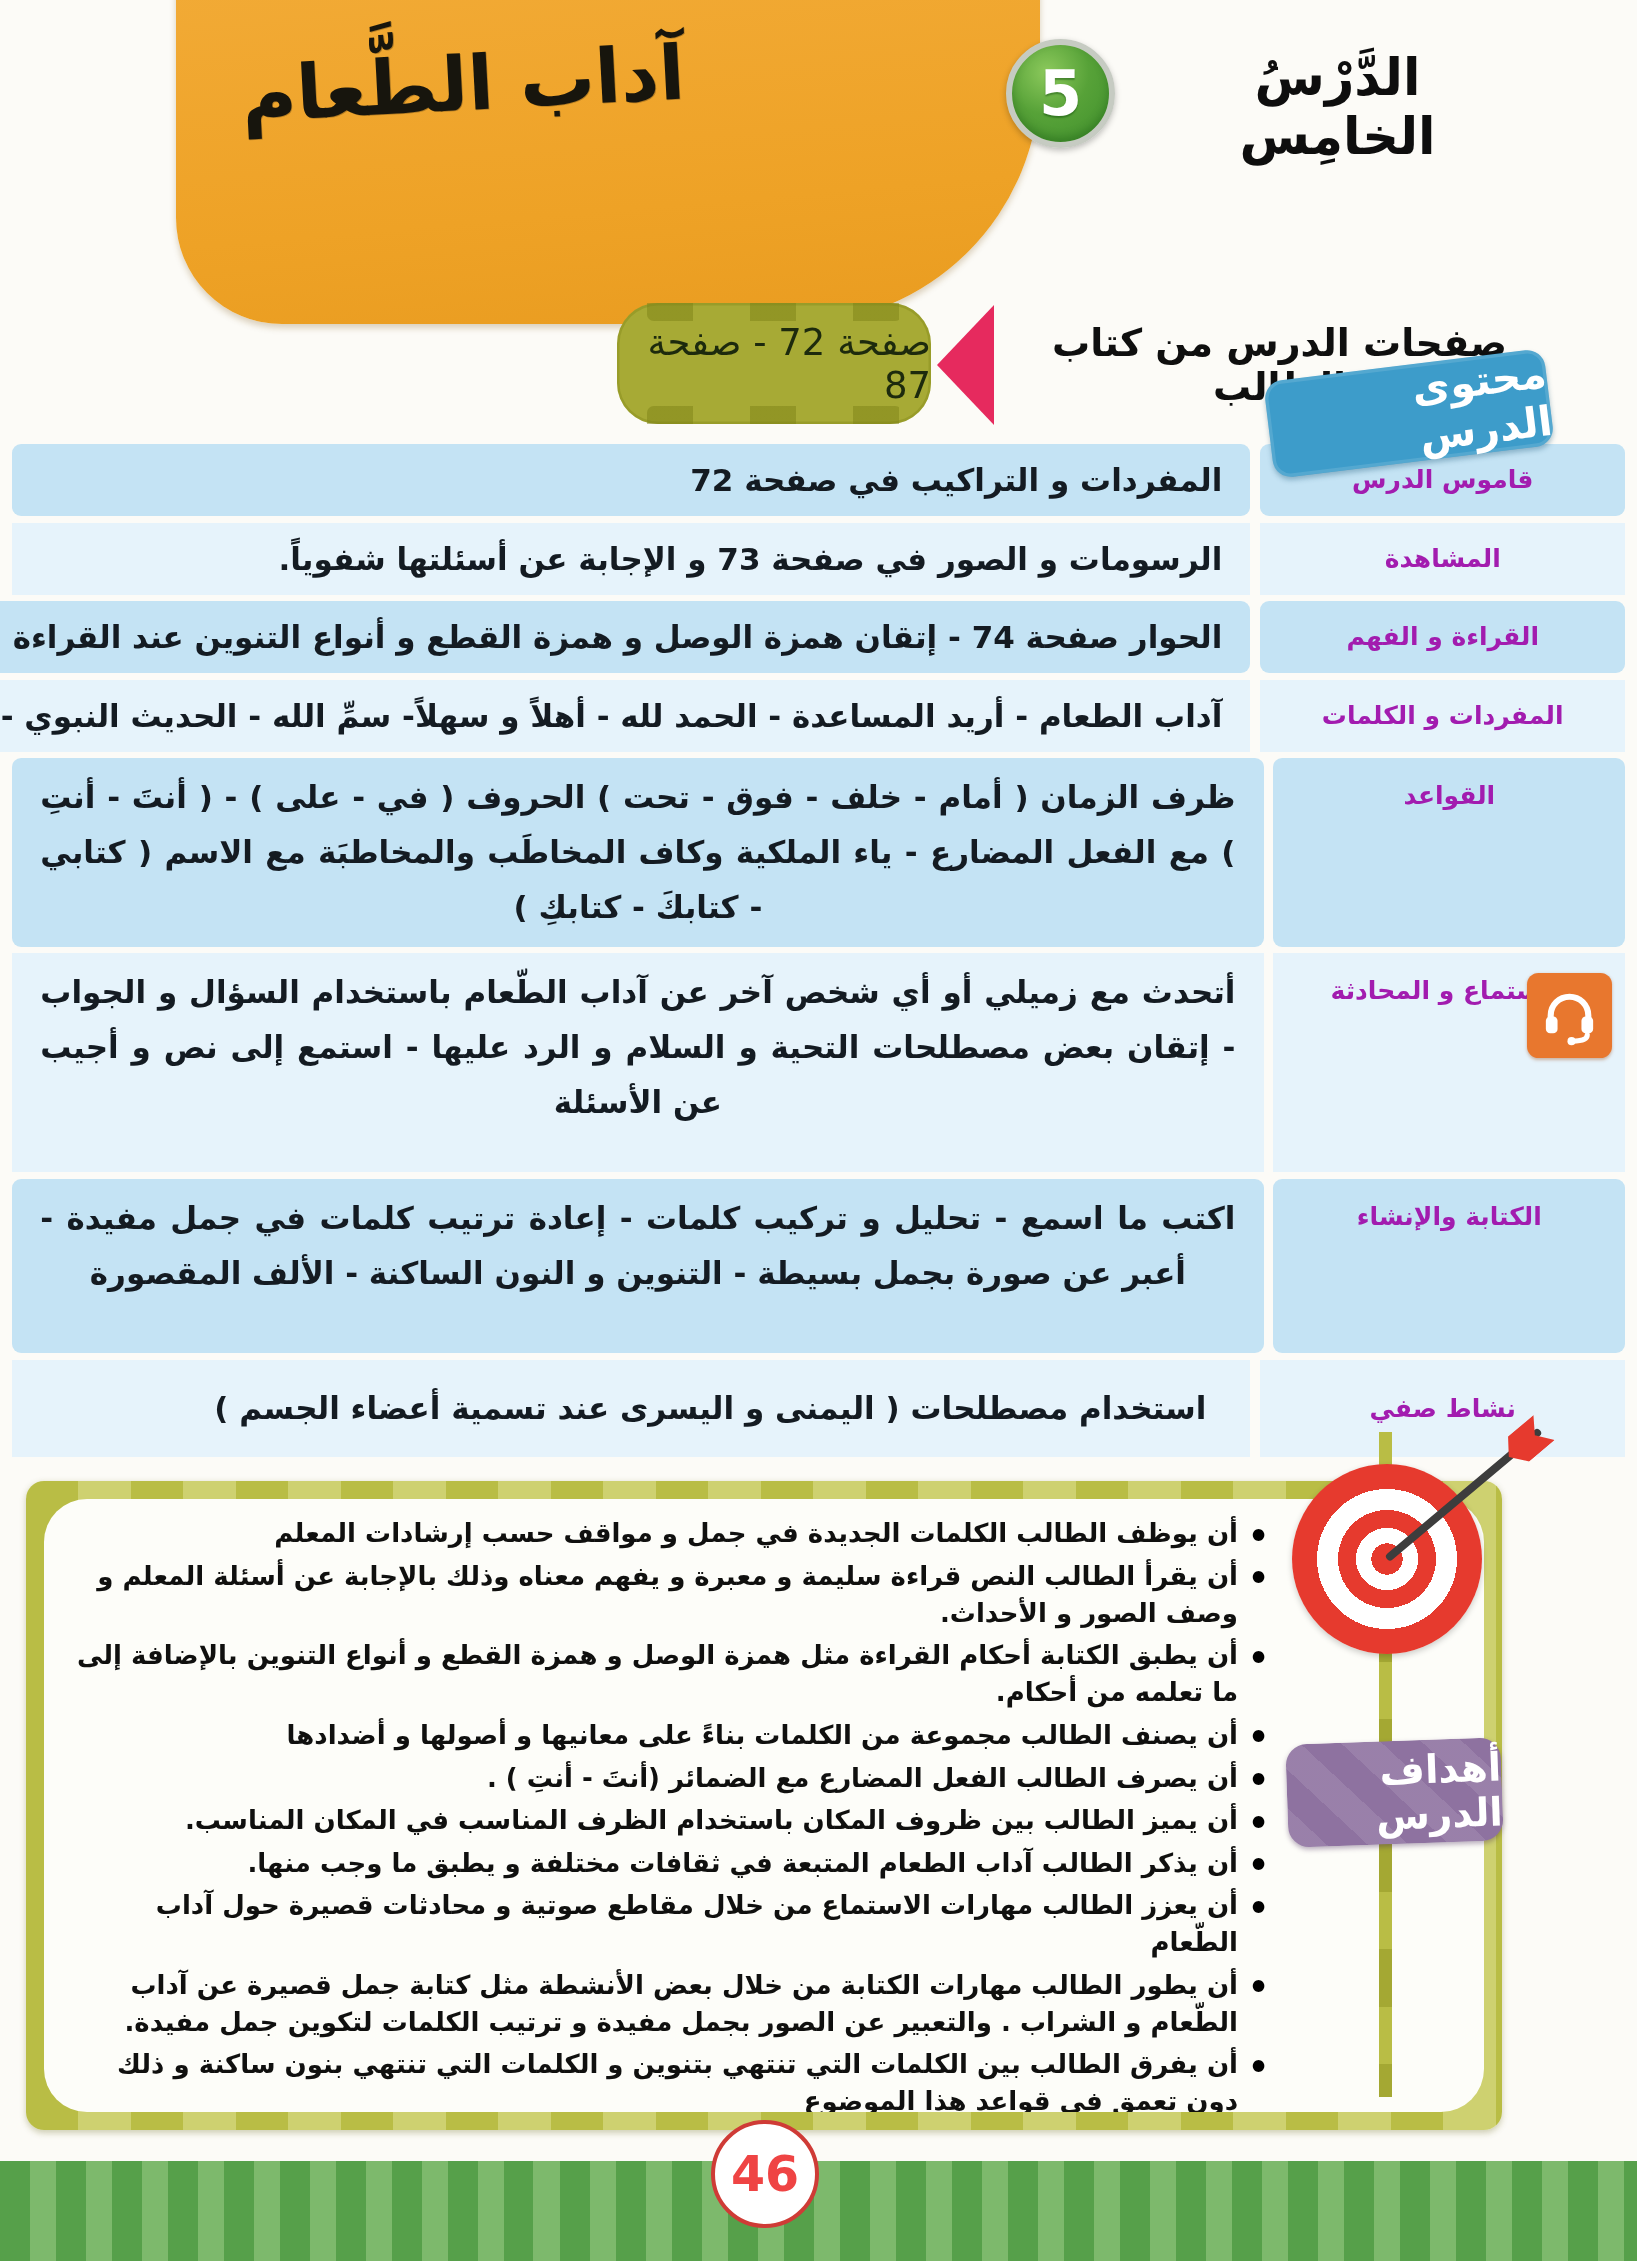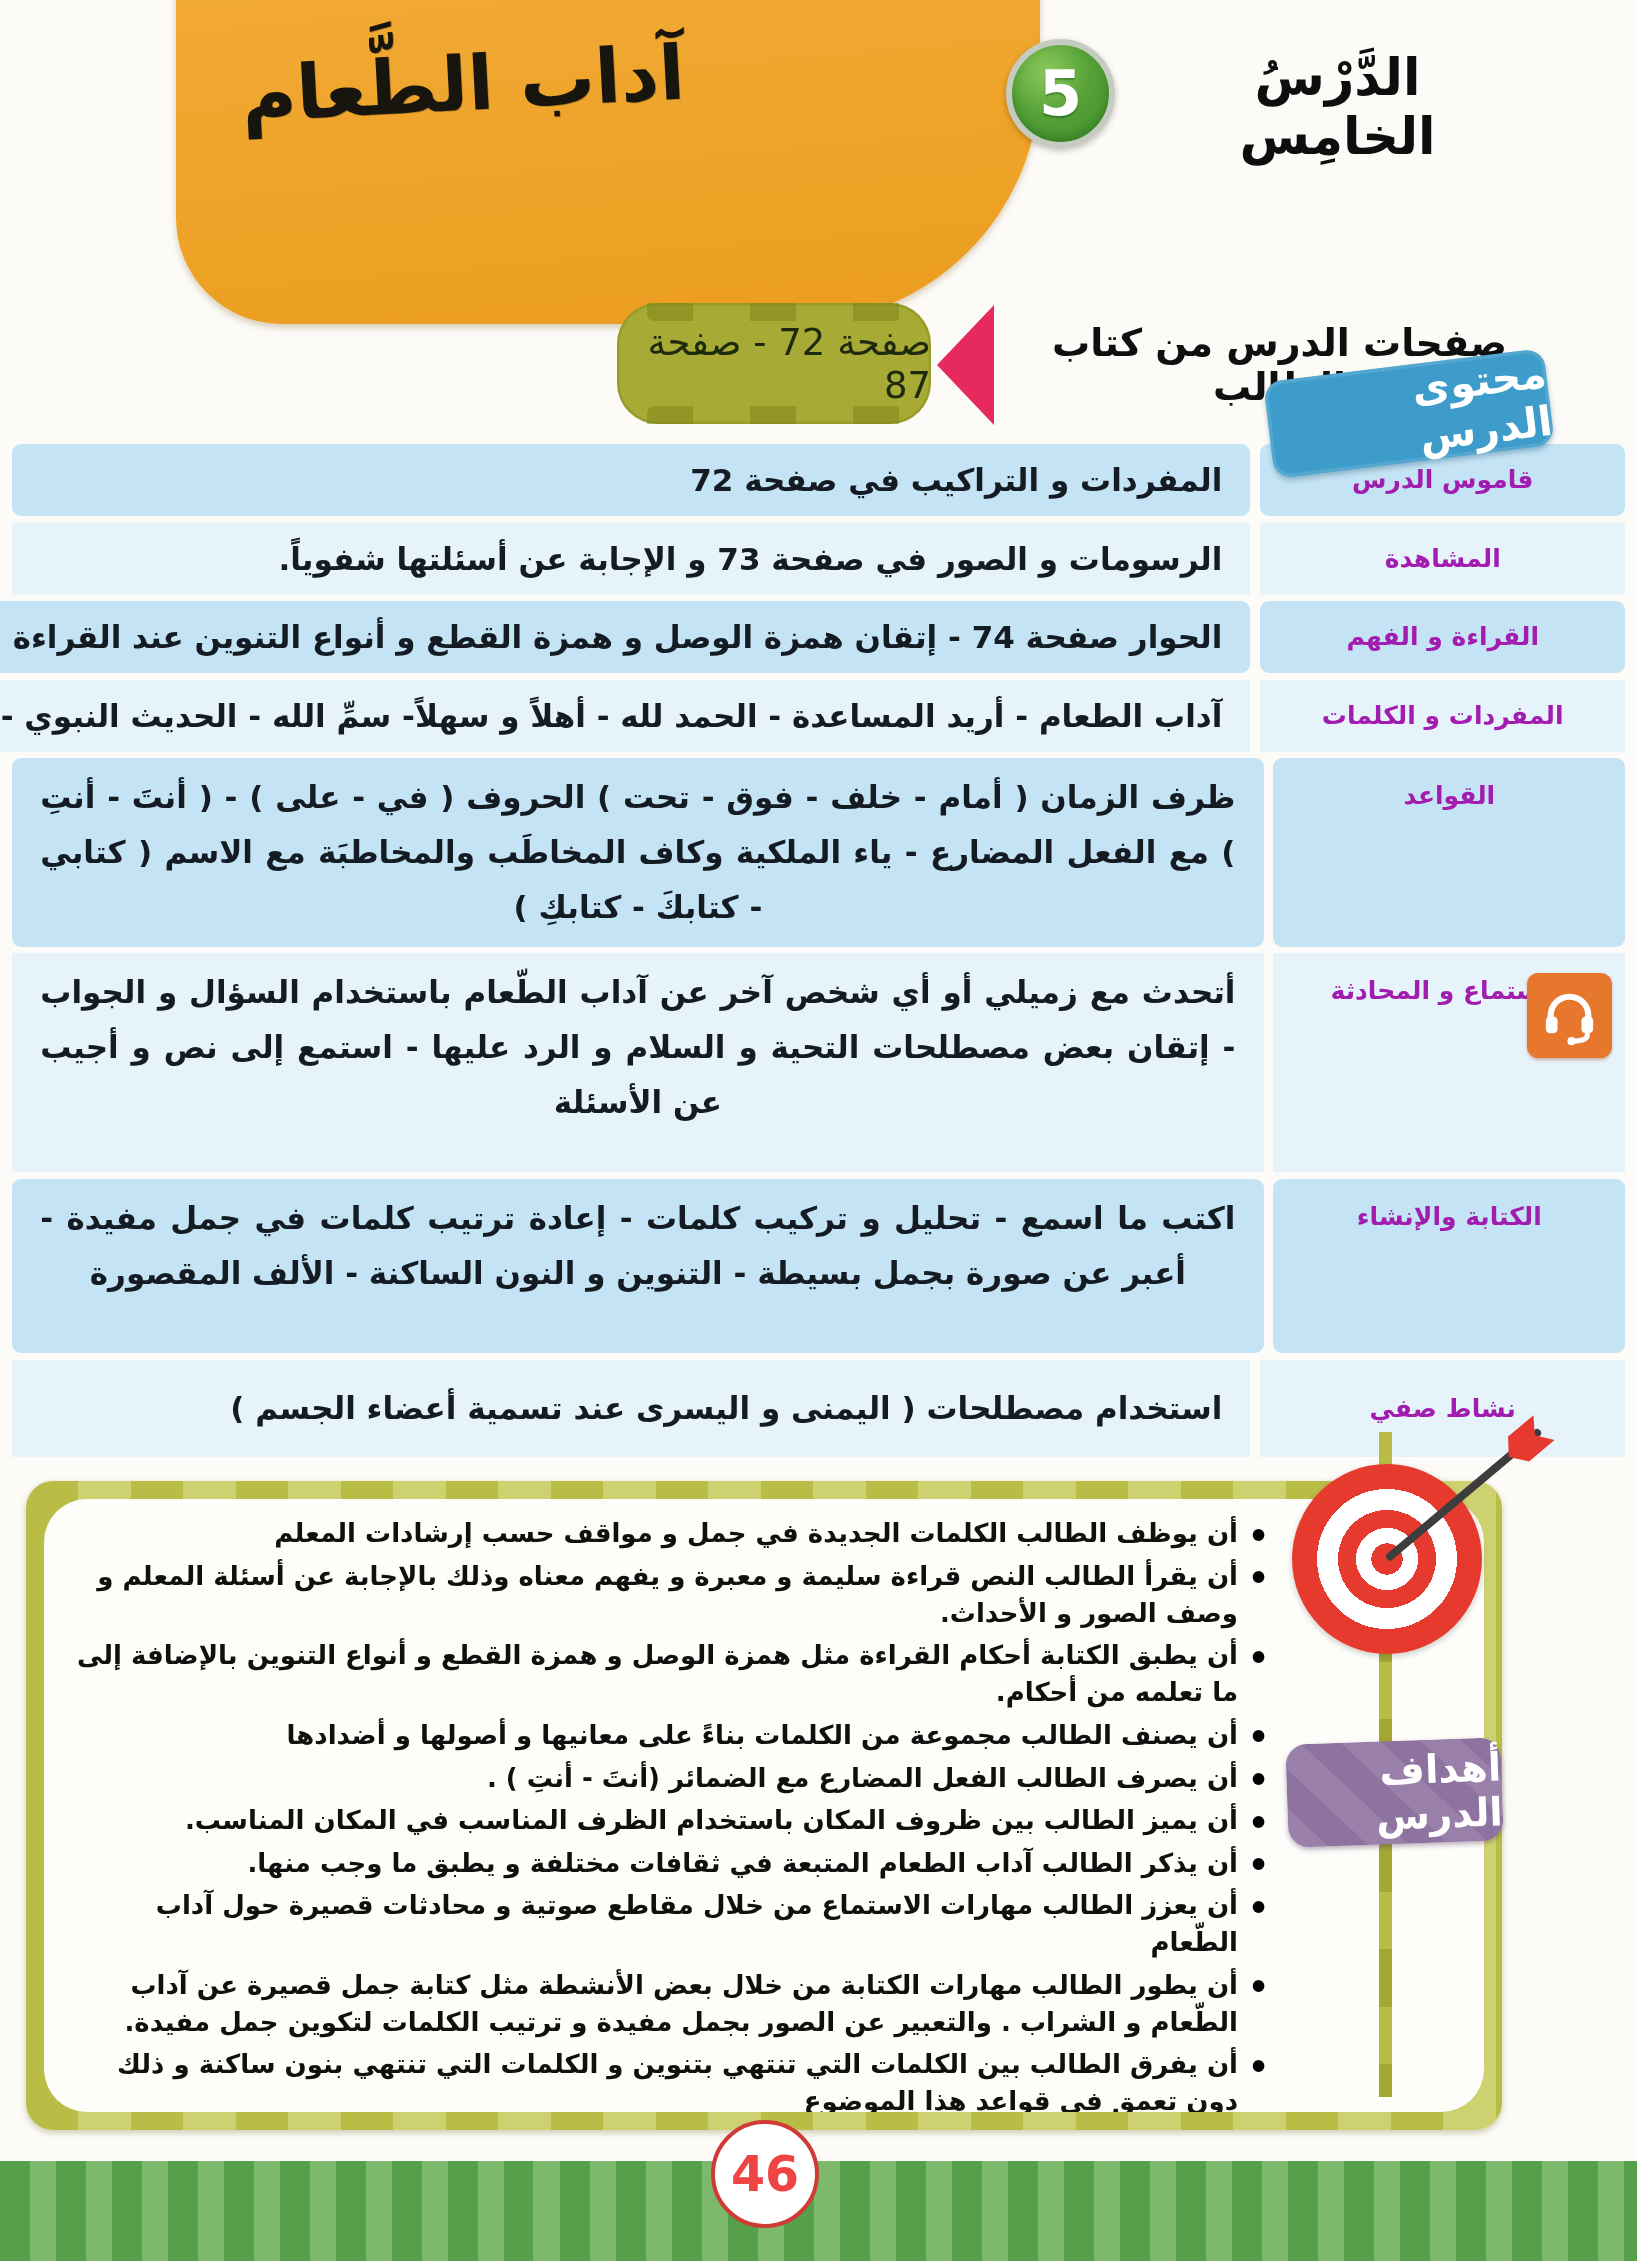--- a/index.html
+++ b/index.html
@@ -86,34 +86,34 @@
   .r-dark  .cat,.r-dark  .desc{background:#c4e3f4;border-radius:9px;}
   .r-light .cat,.r-light .desc{background:#e6f3fb;}
   .h88 {min-height:72px;}
   .h118{min-height:97px;}
   .h205{min-height:168px;}
   .h268{min-height:219px;}
   .h212{min-height:174px;}
   .one .cat{line-height:72px;padding:0 6.6px;}
   .one .desc{line-height:72px;padding:0 28px;white-space:nowrap;}
   .one-lg .cat{line-height:97px;padding:0 6.6px;}
-  .one-lg .desc{line-height:97px;padding:0 28px;white-space:nowrap;}
+  .one-lg .desc{line-height:97px;padding:0 44px;white-space:nowrap;}
   .multi .cat{padding-top:19.7px;line-height:1.4;}
   .multi .desc{text-align:justify;text-align-last:center;}
   .audio-chip{
     position:absolute;right:13px;top:19.7px;width:85px;height:85px;
     background:#e8772e;border-radius:11.5px;
     display:flex;align-items:center;justify-content:center;
     box-shadow:0 1.6px 3.3px rgba(150,60,0,.35);
   }
 
   
   .obj-box{
     position:absolute;left:26px;top:1481px;width:1476px;height:649px;
-    border-radius:27px;box-sizing:border-box;padding:18px;
+    border-radius:18px;box-sizing:border-box;padding:18px;
     background:repeating-linear-gradient(90deg,#b9bd45 0 52px,#ced170 52px 105px);
     box-shadow:0 2.5px 6.6px rgba(100,100,20,.3);
   }
   .obj-inner{
     width:100%;height:100%;box-sizing:border-box;
     background:#fdfdf9;border-radius:43px;
     padding:16.4px 23px 9.8px 21px;
     display:flex;direction:rtl;overflow:hidden;
   }
   .obj-icon-space{width:187px;flex:none;}

